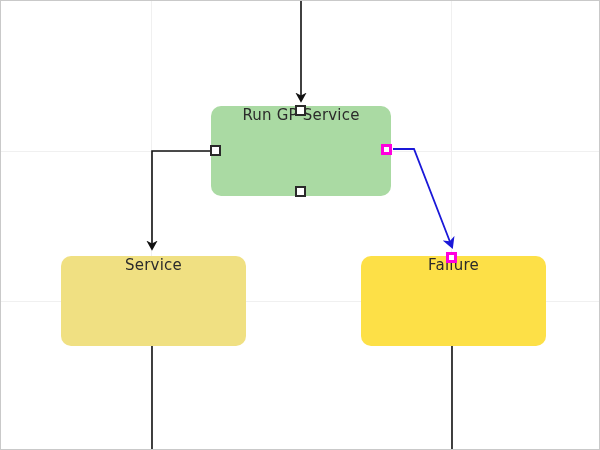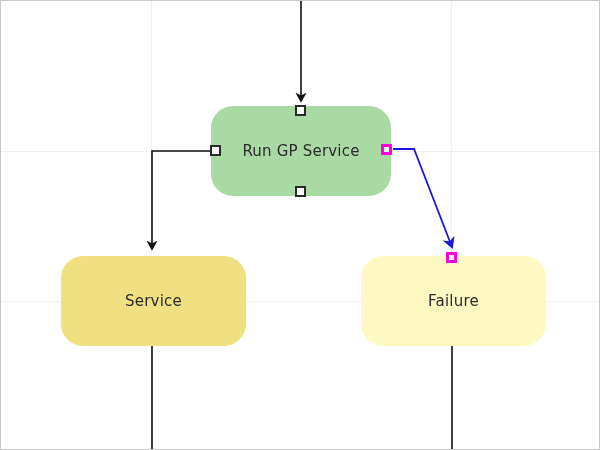--- a/index.html
+++ b/index.html
@@ -26,23 +26,22 @@
     top: 0;
     width: 600px;
     height: 450px;
   }
   #grid-layer { z-index: 0; }
   #edge-layer { z-index: 3; }
 
   .node {
     position: absolute;
     box-sizing: border-box;
-    border-radius: 22px;
+    border-radius: 10px;
     display: flex;
-    align-items: center;
     justify-content: center;
     z-index: 2;
   }
   .node-label {
     font-size: 15px;
     color: #2b2b2b;
     letter-spacing: 0.2px;
     white-space: nowrap;
     font-family: "DejaVu Sans", sans-serif;
   }
@@ -77,21 +76,21 @@
   </svg>
 
   <div class="node" style="left:210px; top:105px; width:180px; height:90px; background:#aadaa3;">
     <span class="node-label">Run GP Service</span>
   </div>
 
   <div class="node" style="left:60px; top:255px; width:185px; height:90px; background:#f0e082;">
     <span class="node-label">Service</span>
   </div>
 
-  <div class="node" style="left:360px; top:255px; width:185px; height:90px; background:#fef9c3;">
+  <div class="node" style="left:360px; top:255px; width:185px; height:90px; background:#fde047;">
     <span class="node-label">Failure</span>
   </div>
 
   <svg id="edge-layer" width="600" height="450" viewBox="0 0 600 450" xmlns="http://www.w3.org/2000/svg">
     <defs>
       <marker id="arrow-black" viewBox="0 0 12 12" refX="9" refY="6" markerWidth="7" markerHeight="7" orient="auto-start-reverse">
         <path d="M 0 0 L 11 6 L 0 12 L 3 6 z" fill="#111111"></path>
       </marker>
       <marker id="arrow-blue" viewBox="0 0 12 12" refX="9" refY="6" markerWidth="7" markerHeight="7" orient="auto-start-reverse">
         <path d="M 0 0 L 11 6 L 0 12 L 3 6 z" fill="#1a18d8"></path>

